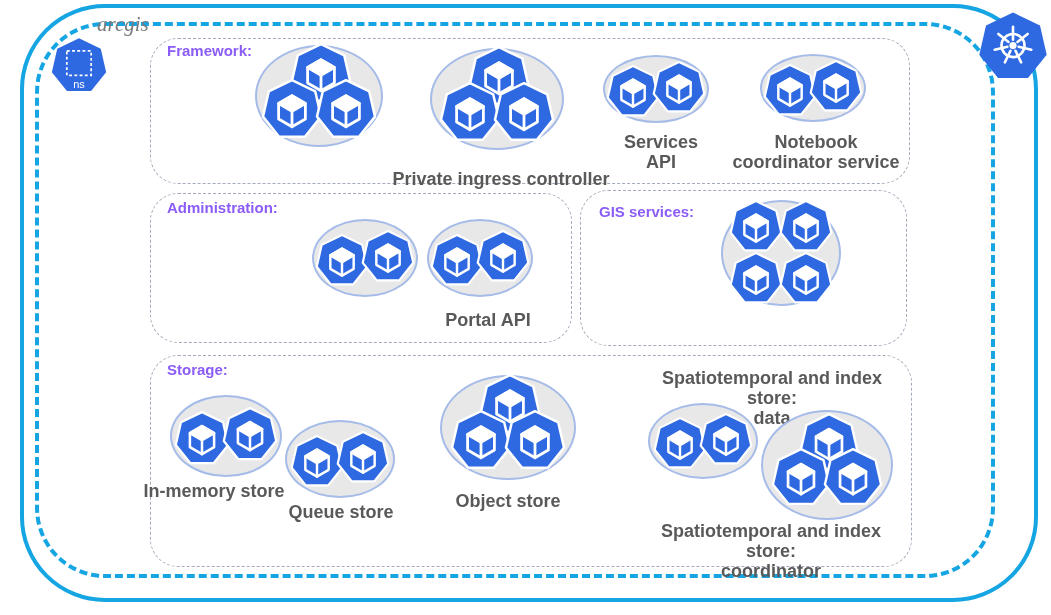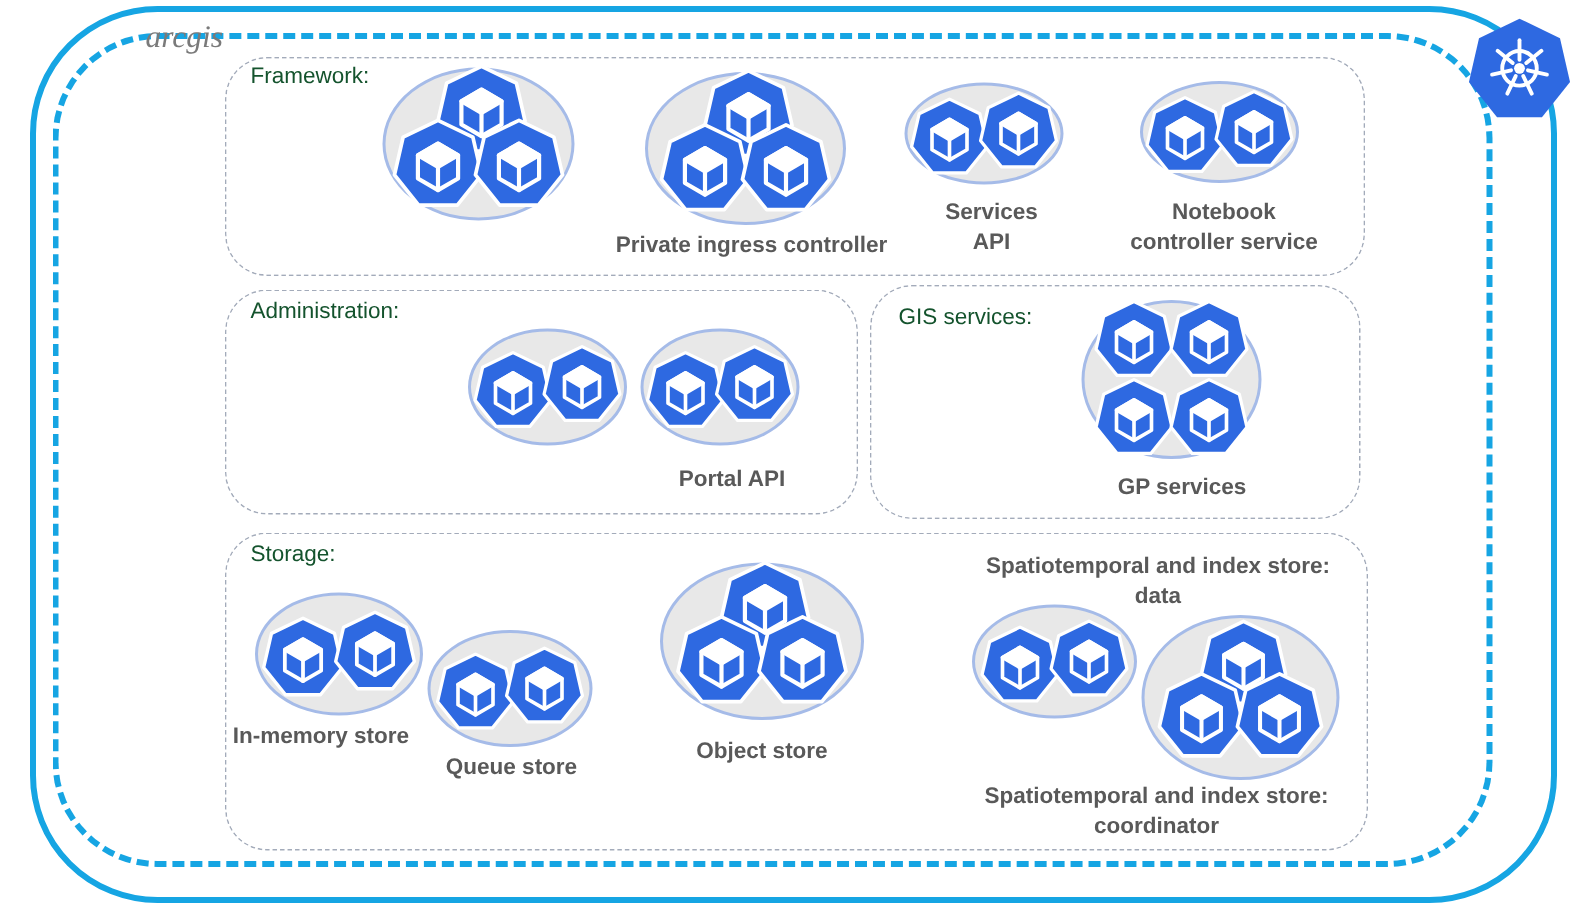--- a/index.html
+++ b/index.html
@@ -14,42 +14,42 @@
   }
   .inner-border{
     position:absolute;left:35px;top:22px;width:952px;height:548px;
     border:4px dashed #16a5e3;border-radius:70px;
   }
   
   .section{
     position:absolute;border:1.6px dashed #a3abba;border-radius:28px;
   }
   .sec-label{
-    position:absolute;font-size:15px;font-weight:400;color:#14532d;white-space:nowrap;
+    position:absolute;font-size:15px;font-weight:700;color:#8b5cf6;white-space:nowrap;
   }
   
   .pod-group{position:absolute;}
   .pod-group::before{
     content:"";position:absolute;inset:0;border-radius:50%;
     background:#e8e8e8;border:2px solid #a5bbe8;box-sizing:border-box;
   }
   .pod{position:absolute;width:var(--pod,58px);height:var(--pod,58px);overflow:visible;}
   
   .lay-tri3 .pod:nth-child(1){left:calc(50% - var(--pod)*0.47);top:calc(50% - var(--pod)*0.86);}
   .lay-tri3 .pod:nth-child(2){left:calc(50% - var(--pod)*0.93);top:calc(50% - var(--pod)*0.28);}
   .lay-tri3 .pod:nth-child(3){left:calc(50% - var(--pod)*0.07);top:calc(50% - var(--pod)*0.28);}
   .lay-duo .pod:nth-child(1){left:calc(50% - var(--pod)*0.93);top:calc(50% - var(--pod)*0.45);}
   .lay-duo .pod:nth-child(2){left:calc(50% - var(--pod)*0.07);top:calc(50% - var(--pod)*0.52);}
   .lay-quad .pod:nth-child(1){left:calc(50% - var(--pod)*0.96);top:calc(50% - var(--pod)*0.98);}
   .lay-quad .pod:nth-child(2){left:calc(50% - var(--pod)*0.04);top:calc(50% - var(--pod)*0.98);}
   .lay-quad .pod:nth-child(3){left:calc(50% - var(--pod)*0.96);top:calc(50% - var(--pod)*0.02);}
   .lay-quad .pod:nth-child(4){left:calc(50% - var(--pod)*0.04);top:calc(50% - var(--pod)*0.02);}
   
   .g-label{
-    position:absolute;text-align:center;font-size:15px;font-weight:700;color:#595959;
+    position:absolute;text-align:center;font-size:18px;font-weight:700;color:#595959;
     line-height:20px;white-space:pre-line;
   }
   
   .ns-badge{position:absolute;left:50px;top:36px;width:58px;height:60px;}
   .ns-badge svg{position:absolute;inset:0;width:100%;height:100%;}
   .ns-label{
     position:absolute;left:0;right:0;bottom:6px;text-align:center;
     color:#fff;font-size:11px;font-weight:400;
   }
   .brand{
@@ -59,20 +59,27 @@
   .k8s-logo{position:absolute;left:977px;top:11px;width:72px;height:72px;}
 </style>
 </head>
 <body>
 
 <div class="canvas">
 
   <div class="outer-border"></div>
   <div class="inner-border"></div>
 
+  <div class="ns-badge">
+    <svg viewBox="0 0 100 100">
+      <path d="M50 2 L87.5 20.1 L96.8 60.7 L70.8 93.2 L29.2 93.2 L3.2 60.7 L12.5 20.1 Z" fill="#2e69e1"></path>
+      <rect x="29" y="24" width="42" height="42" fill="none" stroke="#fff" stroke-width="3" stroke-dasharray="5 4"></rect>
+    </svg>
+    <span class="ns-label">ns</span>
+  </div>
   <div class="brand">arcgis</div>
 
   <svg class="k8s-logo" viewBox="0 0 100 100">
     <path d="M50 2 L87.5 20.1 L96.8 60.7 L70.8 93.2 L29.2 93.2 L3.2 60.7 L12.5 20.1 Z" fill="#2e69e1"></path>
     <circle cx="50" cy="48" r="16" fill="none" stroke="#fff" stroke-width="3.6"></circle>
     <circle cx="50" cy="48" r="5" fill="#fff"></circle>
     <g stroke="#fff" stroke-width="3.6" stroke-linecap="round">
       <line x1="50" y1="40" x2="50" y2="22"></line>
       <line x1="56.3" y1="43" x2="70.3" y2="31.8"></line>
       <line x1="57.8" y1="49.8" x2="75.4" y2="53.8"></line>
@@ -129,21 +136,21 @@
         <path d="M50 27 L71.6 39.5 L50 52 L28.4 39.5 Z" fill="#fff" stroke="#fff" stroke-width="4.5" stroke-linejoin="round"></path>
         <path d="M50 52 L50 77" stroke="#fff" stroke-width="4.5" stroke-linecap="round"></path>
       </svg>
       <svg viewBox="0 0 100 100" class="pod">
         <path d="M50 2 L87.5 20.1 L96.8 60.7 L70.8 93.2 L29.2 93.2 L3.2 60.7 L12.5 20.1 Z" fill="#2e69e1" stroke="#fff" stroke-width="4" stroke-linejoin="round"></path>
         <path d="M50 27 L71.6 39.5 L71.6 64.5 L50 77 L28.4 64.5 L28.4 39.5 Z" fill="none" stroke="#fff" stroke-width="4.5" stroke-linejoin="round"></path>
         <path d="M50 27 L71.6 39.5 L50 52 L28.4 39.5 Z" fill="#fff" stroke="#fff" stroke-width="4.5" stroke-linejoin="round"></path>
         <path d="M50 52 L50 77" stroke="#fff" stroke-width="4.5" stroke-linecap="round"></path>
       </svg>
     </div>
-  <div class="g-label" style="left:391px;top:154px;width:220px">Private ingress controller</div>
+  <div class="g-label" style="left:391px;top:169px;width:220px">Private ingress controller</div>
 
   <div class="pod-group lay-duo" style="left:603px;top:55px;width:106px;height:68px;--pod:54px">
       <svg viewBox="0 0 100 100" class="pod">
         <path d="M50 2 L87.5 20.1 L96.8 60.7 L70.8 93.2 L29.2 93.2 L3.2 60.7 L12.5 20.1 Z" fill="#2e69e1" stroke="#fff" stroke-width="4" stroke-linejoin="round"></path>
         <path d="M50 27 L71.6 39.5 L71.6 64.5 L50 77 L28.4 64.5 L28.4 39.5 Z" fill="none" stroke="#fff" stroke-width="4.5" stroke-linejoin="round"></path>
         <path d="M50 27 L71.6 39.5 L50 52 L28.4 39.5 Z" fill="#fff" stroke="#fff" stroke-width="4.5" stroke-linejoin="round"></path>
         <path d="M50 52 L50 77" stroke="#fff" stroke-width="4.5" stroke-linecap="round"></path>
       </svg>
       <svg viewBox="0 0 100 100" class="pod">
         <path d="M50 2 L87.5 20.1 L96.8 60.7 L70.8 93.2 L29.2 93.2 L3.2 60.7 L12.5 20.1 Z" fill="#2e69e1" stroke="#fff" stroke-width="4" stroke-linejoin="round"></path>
@@ -163,21 +170,21 @@
         <path d="M50 52 L50 77" stroke="#fff" stroke-width="4.5" stroke-linecap="round"></path>
       </svg>
       <svg viewBox="0 0 100 100" class="pod">
         <path d="M50 2 L87.5 20.1 L96.8 60.7 L70.8 93.2 L29.2 93.2 L3.2 60.7 L12.5 20.1 Z" fill="#2e69e1" stroke="#fff" stroke-width="4" stroke-linejoin="round"></path>
         <path d="M50 27 L71.6 39.5 L71.6 64.5 L50 77 L28.4 64.5 L28.4 39.5 Z" fill="none" stroke="#fff" stroke-width="4.5" stroke-linejoin="round"></path>
         <path d="M50 27 L71.6 39.5 L50 52 L28.4 39.5 Z" fill="#fff" stroke="#fff" stroke-width="4.5" stroke-linejoin="round"></path>
         <path d="M50 52 L50 77" stroke="#fff" stroke-width="4.5" stroke-linecap="round"></path>
       </svg>
     </div>
   <div class="g-label" style="left:711px;top:132px;width:210px">Notebook
-controller service</div>
+coordinator service</div>
 
   <div class="pod-group lay-duo" style="left:312px;top:219px;width:106px;height:78px;--pod:54px">
       <svg viewBox="0 0 100 100" class="pod">
         <path d="M50 2 L87.5 20.1 L96.8 60.7 L70.8 93.2 L29.2 93.2 L3.2 60.7 L12.5 20.1 Z" fill="#2e69e1" stroke="#fff" stroke-width="4" stroke-linejoin="round"></path>
         <path d="M50 27 L71.6 39.5 L71.6 64.5 L50 77 L28.4 64.5 L28.4 39.5 Z" fill="none" stroke="#fff" stroke-width="4.5" stroke-linejoin="round"></path>
         <path d="M50 27 L71.6 39.5 L50 52 L28.4 39.5 Z" fill="#fff" stroke="#fff" stroke-width="4.5" stroke-linejoin="round"></path>
         <path d="M50 52 L50 77" stroke="#fff" stroke-width="4.5" stroke-linecap="round"></path>
       </svg>
       <svg viewBox="0 0 100 100" class="pod">
         <path d="M50 2 L87.5 20.1 L96.8 60.7 L70.8 93.2 L29.2 93.2 L3.2 60.7 L12.5 20.1 Z" fill="#2e69e1" stroke="#fff" stroke-width="4" stroke-linejoin="round"></path>
@@ -222,21 +229,20 @@
         <path d="M50 27 L71.6 39.5 L50 52 L28.4 39.5 Z" fill="#fff" stroke="#fff" stroke-width="4.5" stroke-linejoin="round"></path>
         <path d="M50 52 L50 77" stroke="#fff" stroke-width="4.5" stroke-linecap="round"></path>
       </svg>
       <svg viewBox="0 0 100 100" class="pod">
         <path d="M50 2 L87.5 20.1 L96.8 60.7 L70.8 93.2 L29.2 93.2 L3.2 60.7 L12.5 20.1 Z" fill="#2e69e1" stroke="#fff" stroke-width="4" stroke-linejoin="round"></path>
         <path d="M50 27 L71.6 39.5 L71.6 64.5 L50 77 L28.4 64.5 L28.4 39.5 Z" fill="none" stroke="#fff" stroke-width="4.5" stroke-linejoin="round"></path>
         <path d="M50 27 L71.6 39.5 L50 52 L28.4 39.5 Z" fill="#fff" stroke="#fff" stroke-width="4.5" stroke-linejoin="round"></path>
         <path d="M50 52 L50 77" stroke="#fff" stroke-width="4.5" stroke-linecap="round"></path>
       </svg>
     </div>
-  <div class="g-label" style="left:718px;top:315px;width:140px">GP services</div>
 
   <div class="pod-group lay-duo" style="left:170px;top:395px;width:112px;height:82px;--pod:56px">
       <svg viewBox="0 0 100 100" class="pod">
         <path d="M50 2 L87.5 20.1 L96.8 60.7 L70.8 93.2 L29.2 93.2 L3.2 60.7 L12.5 20.1 Z" fill="#2e69e1" stroke="#fff" stroke-width="4" stroke-linejoin="round"></path>
         <path d="M50 27 L71.6 39.5 L71.6 64.5 L50 77 L28.4 64.5 L28.4 39.5 Z" fill="none" stroke="#fff" stroke-width="4.5" stroke-linejoin="round"></path>
         <path d="M50 27 L71.6 39.5 L50 52 L28.4 39.5 Z" fill="#fff" stroke="#fff" stroke-width="4.5" stroke-linejoin="round"></path>
         <path d="M50 52 L50 77" stroke="#fff" stroke-width="4.5" stroke-linecap="round"></path>
       </svg>
       <svg viewBox="0 0 100 100" class="pod">
         <path d="M50 2 L87.5 20.1 L96.8 60.7 L70.8 93.2 L29.2 93.2 L3.2 60.7 L12.5 20.1 Z" fill="#2e69e1" stroke="#fff" stroke-width="4" stroke-linejoin="round"></path>

